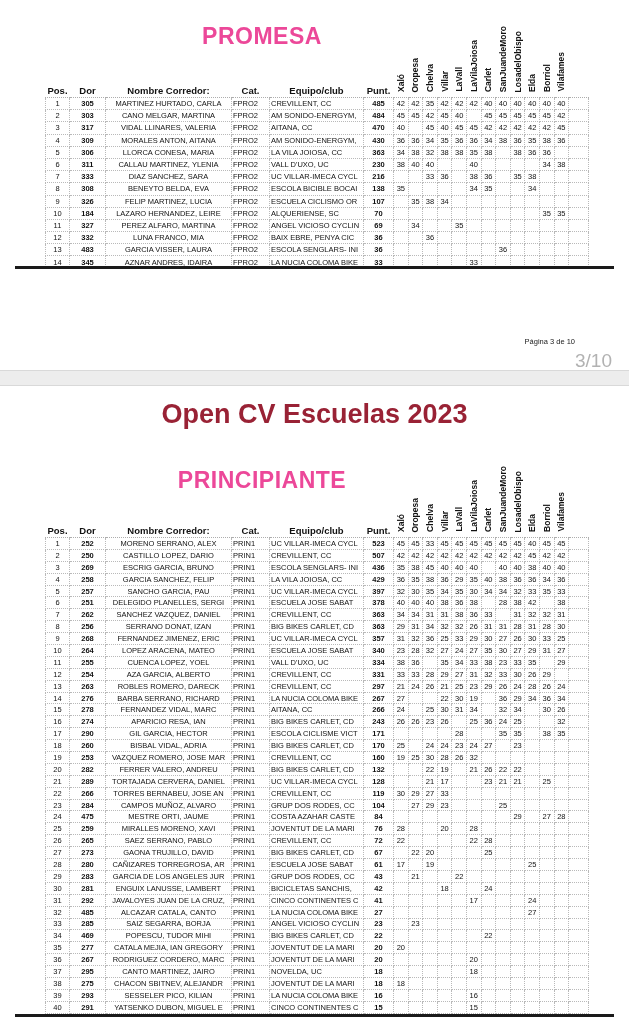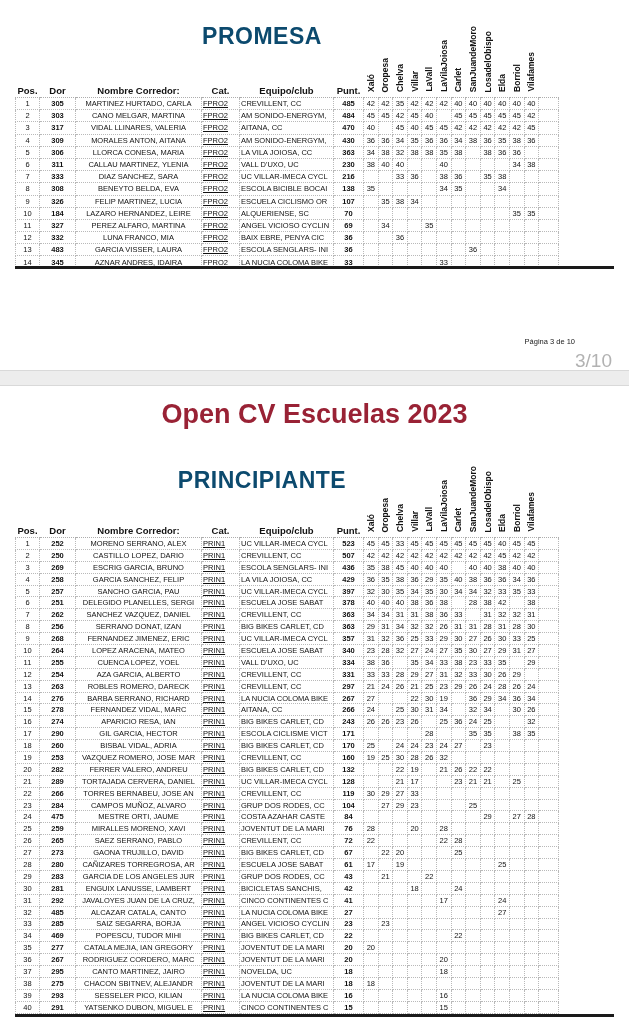--- a/index.html
+++ b/index.html
@@ -2,50 +2,50 @@
 <html><head>
 <meta charset="utf-8">
 <style>
   html,body{margin:0;padding:0;}
   body{
     width:629px;height:1023px;position:relative;overflow:hidden;
     background:#ffffff;font-family:"Liberation Sans",sans-serif;color:#111;
   }
   
   .sec-title{position:absolute;left:112px;width:300px;text-align:center;
-    font-weight:bold;font-size:23px;line-height:28px;color:#0c4a6e;letter-spacing:.5px;}
+    font-weight:bold;font-size:23px;line-height:28px;color:#ec4899;letter-spacing:.5px;}
   
   .main-title{position:absolute;top:397px;left:0;width:629px;text-align:center;
     font-weight:bold;font-size:27px;line-height:34px;color:#992235;}
   
   .pagina{position:absolute;top:337px;right:54px;font-size:7.5px;color:#222;}
   .pnum-overlay{position:absolute;top:350px;right:17px;font-size:19px;color:#b2b2b2;}
   
   .gap-band{position:absolute;top:370px;left:0;width:629px;height:14px;
     background:#ededed;border-top:1px solid #d9d9d9;border-bottom:1px solid #d9d9d9;}
   
   .thick-line{position:absolute;left:15px;width:599px;height:3px;background:#1a1a1a;}
   
   .tbl{position:absolute;left:15px;}
-  table.res{border-collapse:collapse;table-layout:fixed;}
+  table.res{border-collapse:collapse;table-layout:fixed;margin-left:30px;}
   table.res th{height:96px;vertical-align:bottom;border:none;
     border-bottom:1px dotted #adadad;font-weight:bold;padding:0 0 1px 0;}
   table.res th.h-lbl{font-size:9.5px;text-align:center;white-space:nowrap;}
   table.res th.race{text-align:center;}
   table.res th.race span{display:inline-block;writing-mode:vertical-rl;
     transform:rotate(180deg);font-size:8.5px;font-weight:bold;white-space:nowrap;
     line-height:10px;}
   table.res td{border:1px dotted #b9b9b9;font-size:7.5px;line-height:9px;
     padding:0 1px;white-space:nowrap;overflow:hidden;vertical-align:middle;}
   .t1 td{height:11.2px;}
   .t2 td{height:10.9px;}
   td.c-pos{text-align:center;}
   td.c-dor{text-align:center;font-weight:bold;}
   td.c-nom{text-align:center;padding-left:2px;}
-  td.c-cat{text-align:left;padding-left:3px;text-decoration:underline;}
+  td.c-cat{text-align:left;padding-left:3px;}
   td.c-eq{text-align:left;padding-left:2px;}
   td.c-punt{text-align:center;font-weight:bold;}
   td.c-sc{text-align:center;padding:0;}
 </style>
 </head>
 <body>
 
 <div class="sec-title" style="top:22px">
   <div>PROMESA</div>
 </div>

